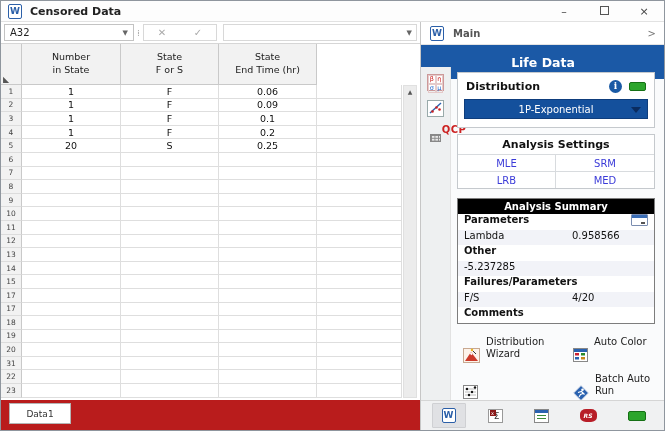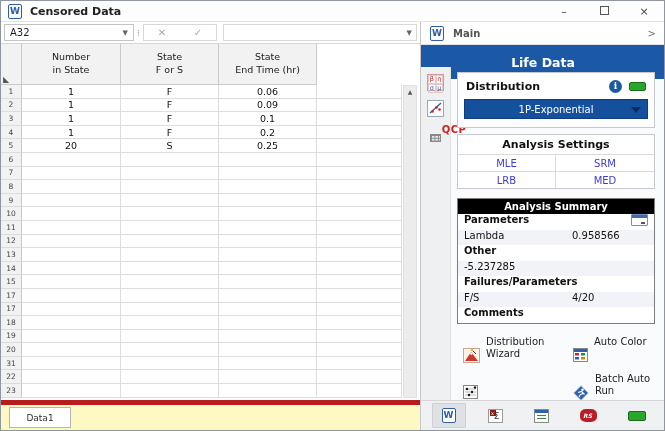--- a/index.html
+++ b/index.html
@@ -43,22 +43,22 @@
   .row-hdr { width:21px; flex:none; background:#f2f2f2; border-right:1px solid #c9c9c9;
              border-bottom:1px solid #dcdcdc; font-size:7.5px; color:#444; display:flex;
              align-items:center; justify-content:center; }
   .cell { border-right:1px solid #dedede; border-bottom:1px solid #dedede; font-size:9.5px;
           color:#111; display:flex; align-items:center; justify-content:center; background:#fff; }
   .vscroll { position:absolute; left:402px; top:84px; width:14px; height:313px; background:#ececec;
              border:1px solid #e0e0e0; text-align:center; }
   .vscroll .arr { font-size:6px; color:#555; line-height:12px; }
 
   
-  .tabbar { position:absolute; left:0; top:399px; width:419px; height:30px; background:#fef9c3;
-            border-top:5px solid #b91c1c; }
+  .tabbar { position:absolute; left:0; top:399px; width:419px; height:30px; background:#b91c1c;
+            border-top:1px solid #b91c1c; }
   .sheet-tab { position:absolute; left:8px; top:2px; width:62px; height:21px; background:#fff;
                border:1px solid #b5b5b5; font-size:9px; color:#333; display:flex;
                align-items:center; justify-content:center; }
 
   
   .panel { position:absolute; left:419px; top:21px; width:245px; height:408px; background:#fafbfc;
            border-left:1px solid #c6c6c6; }
   .panel-header { height:23px; background:#fff; border-bottom:1px solid #e4e4e4; display:flex;
                   align-items:center; padding:0 9px; }
   .panel-header .lbl { font-size:10px; font-weight:bold; color:#555; margin-left:9px; }

